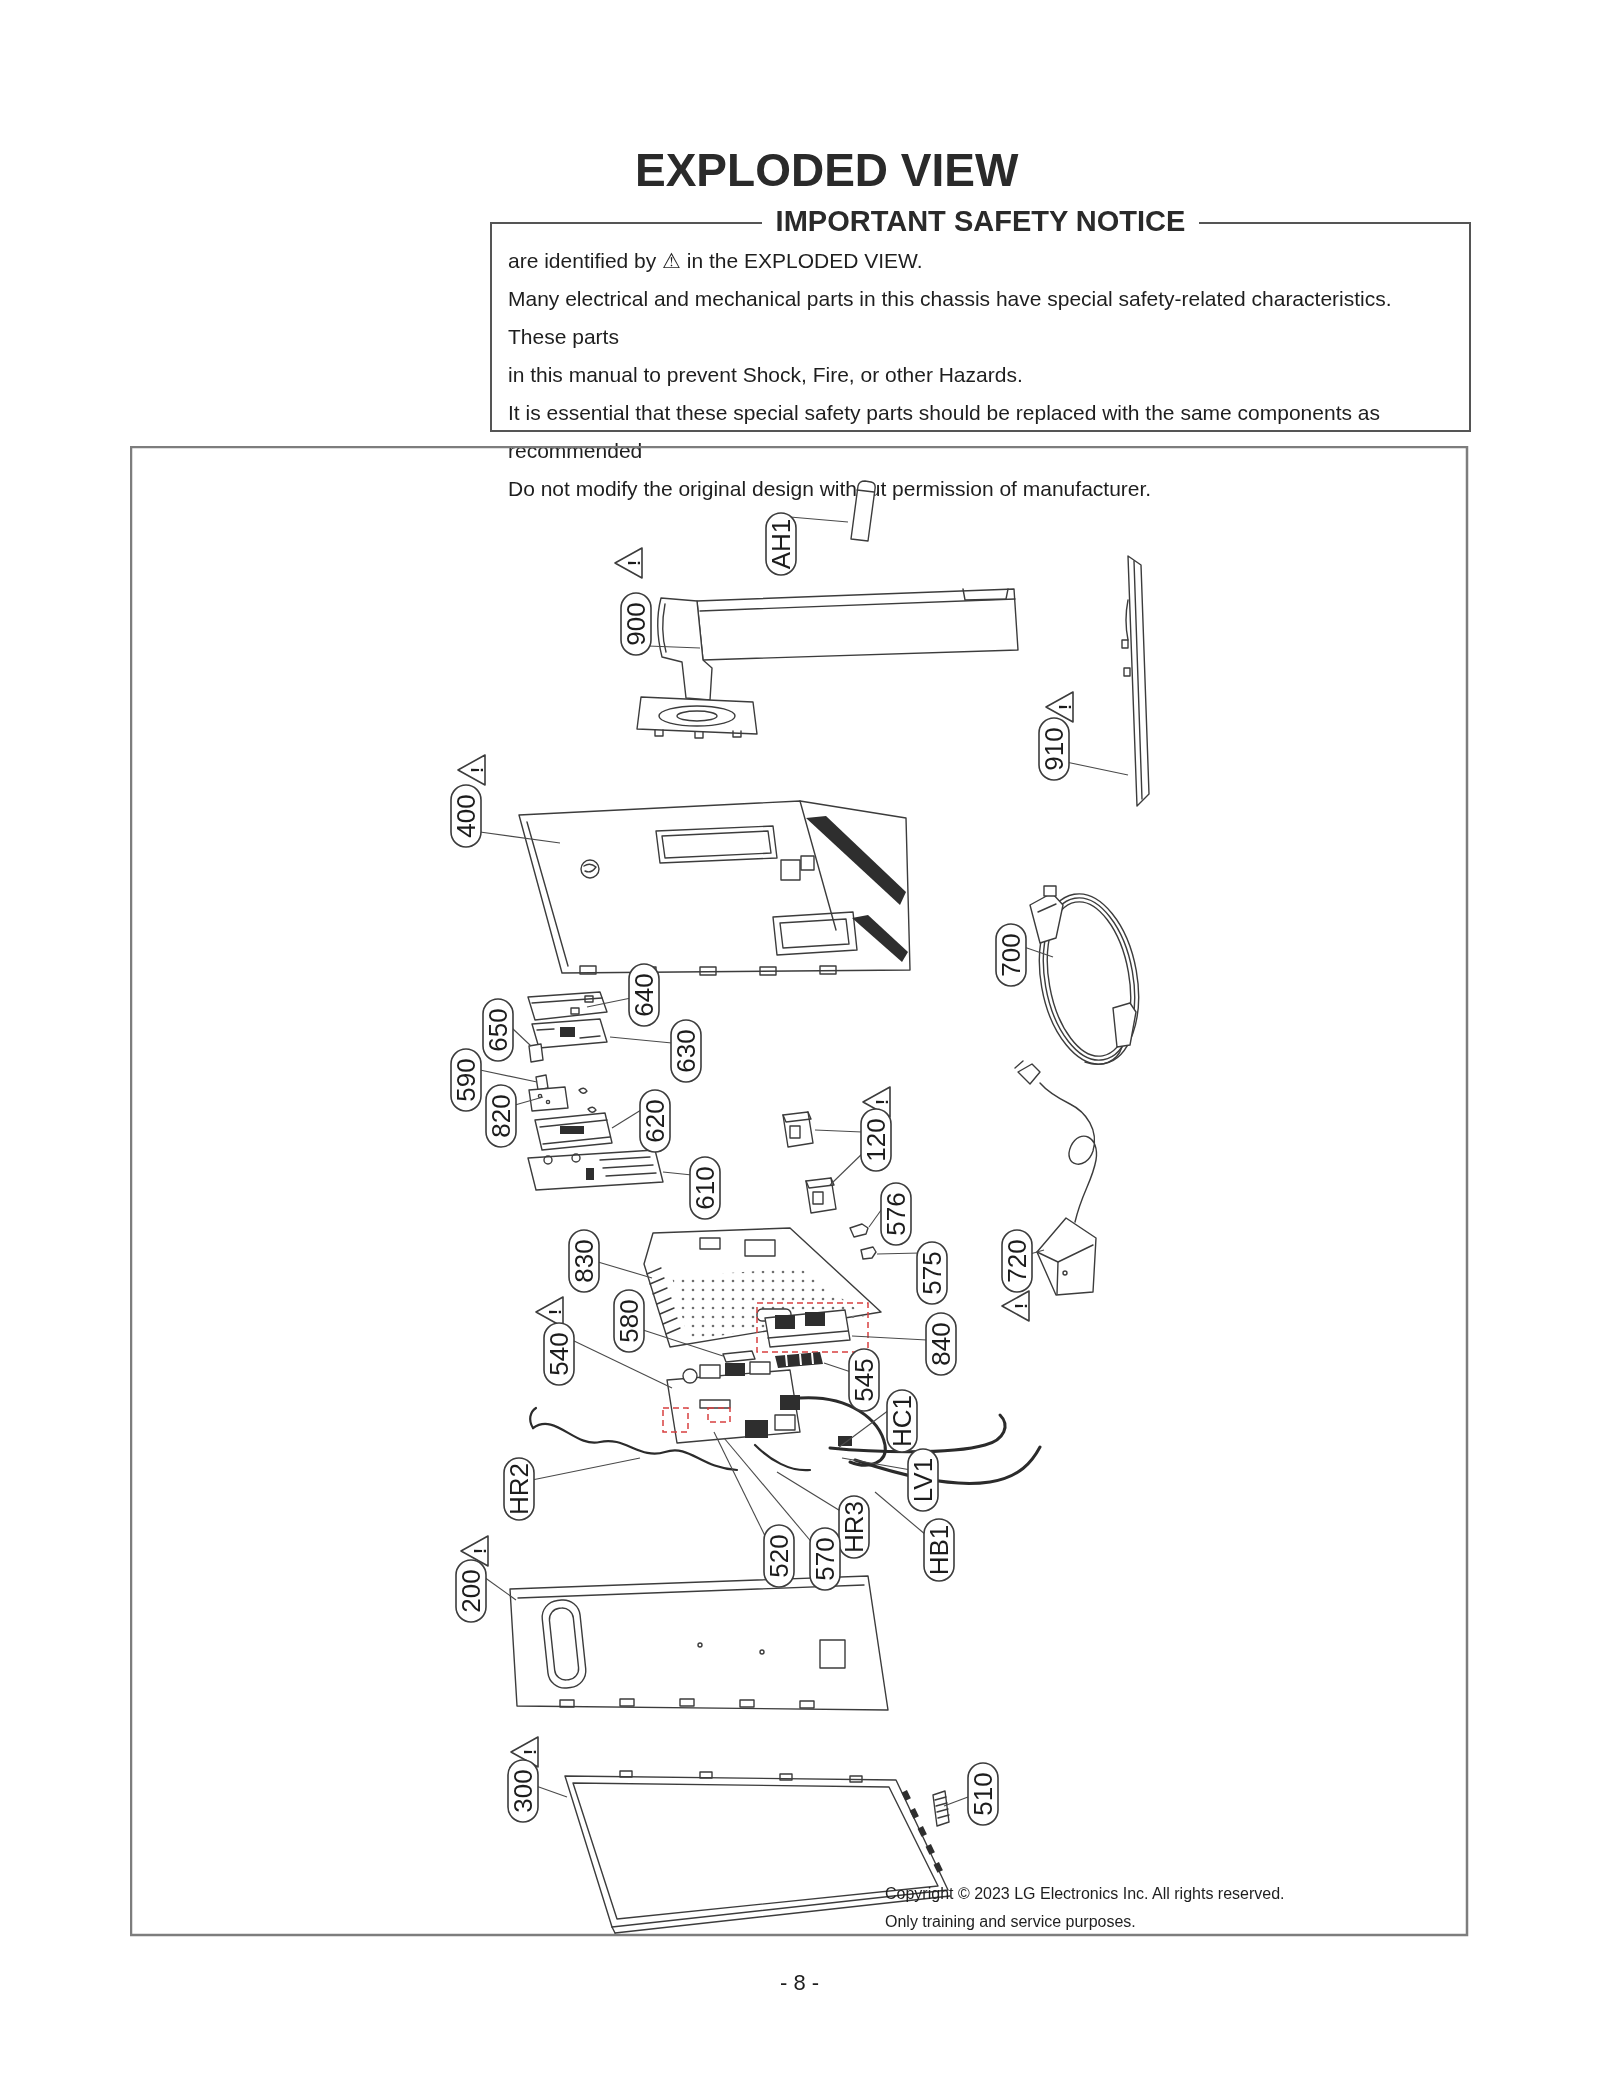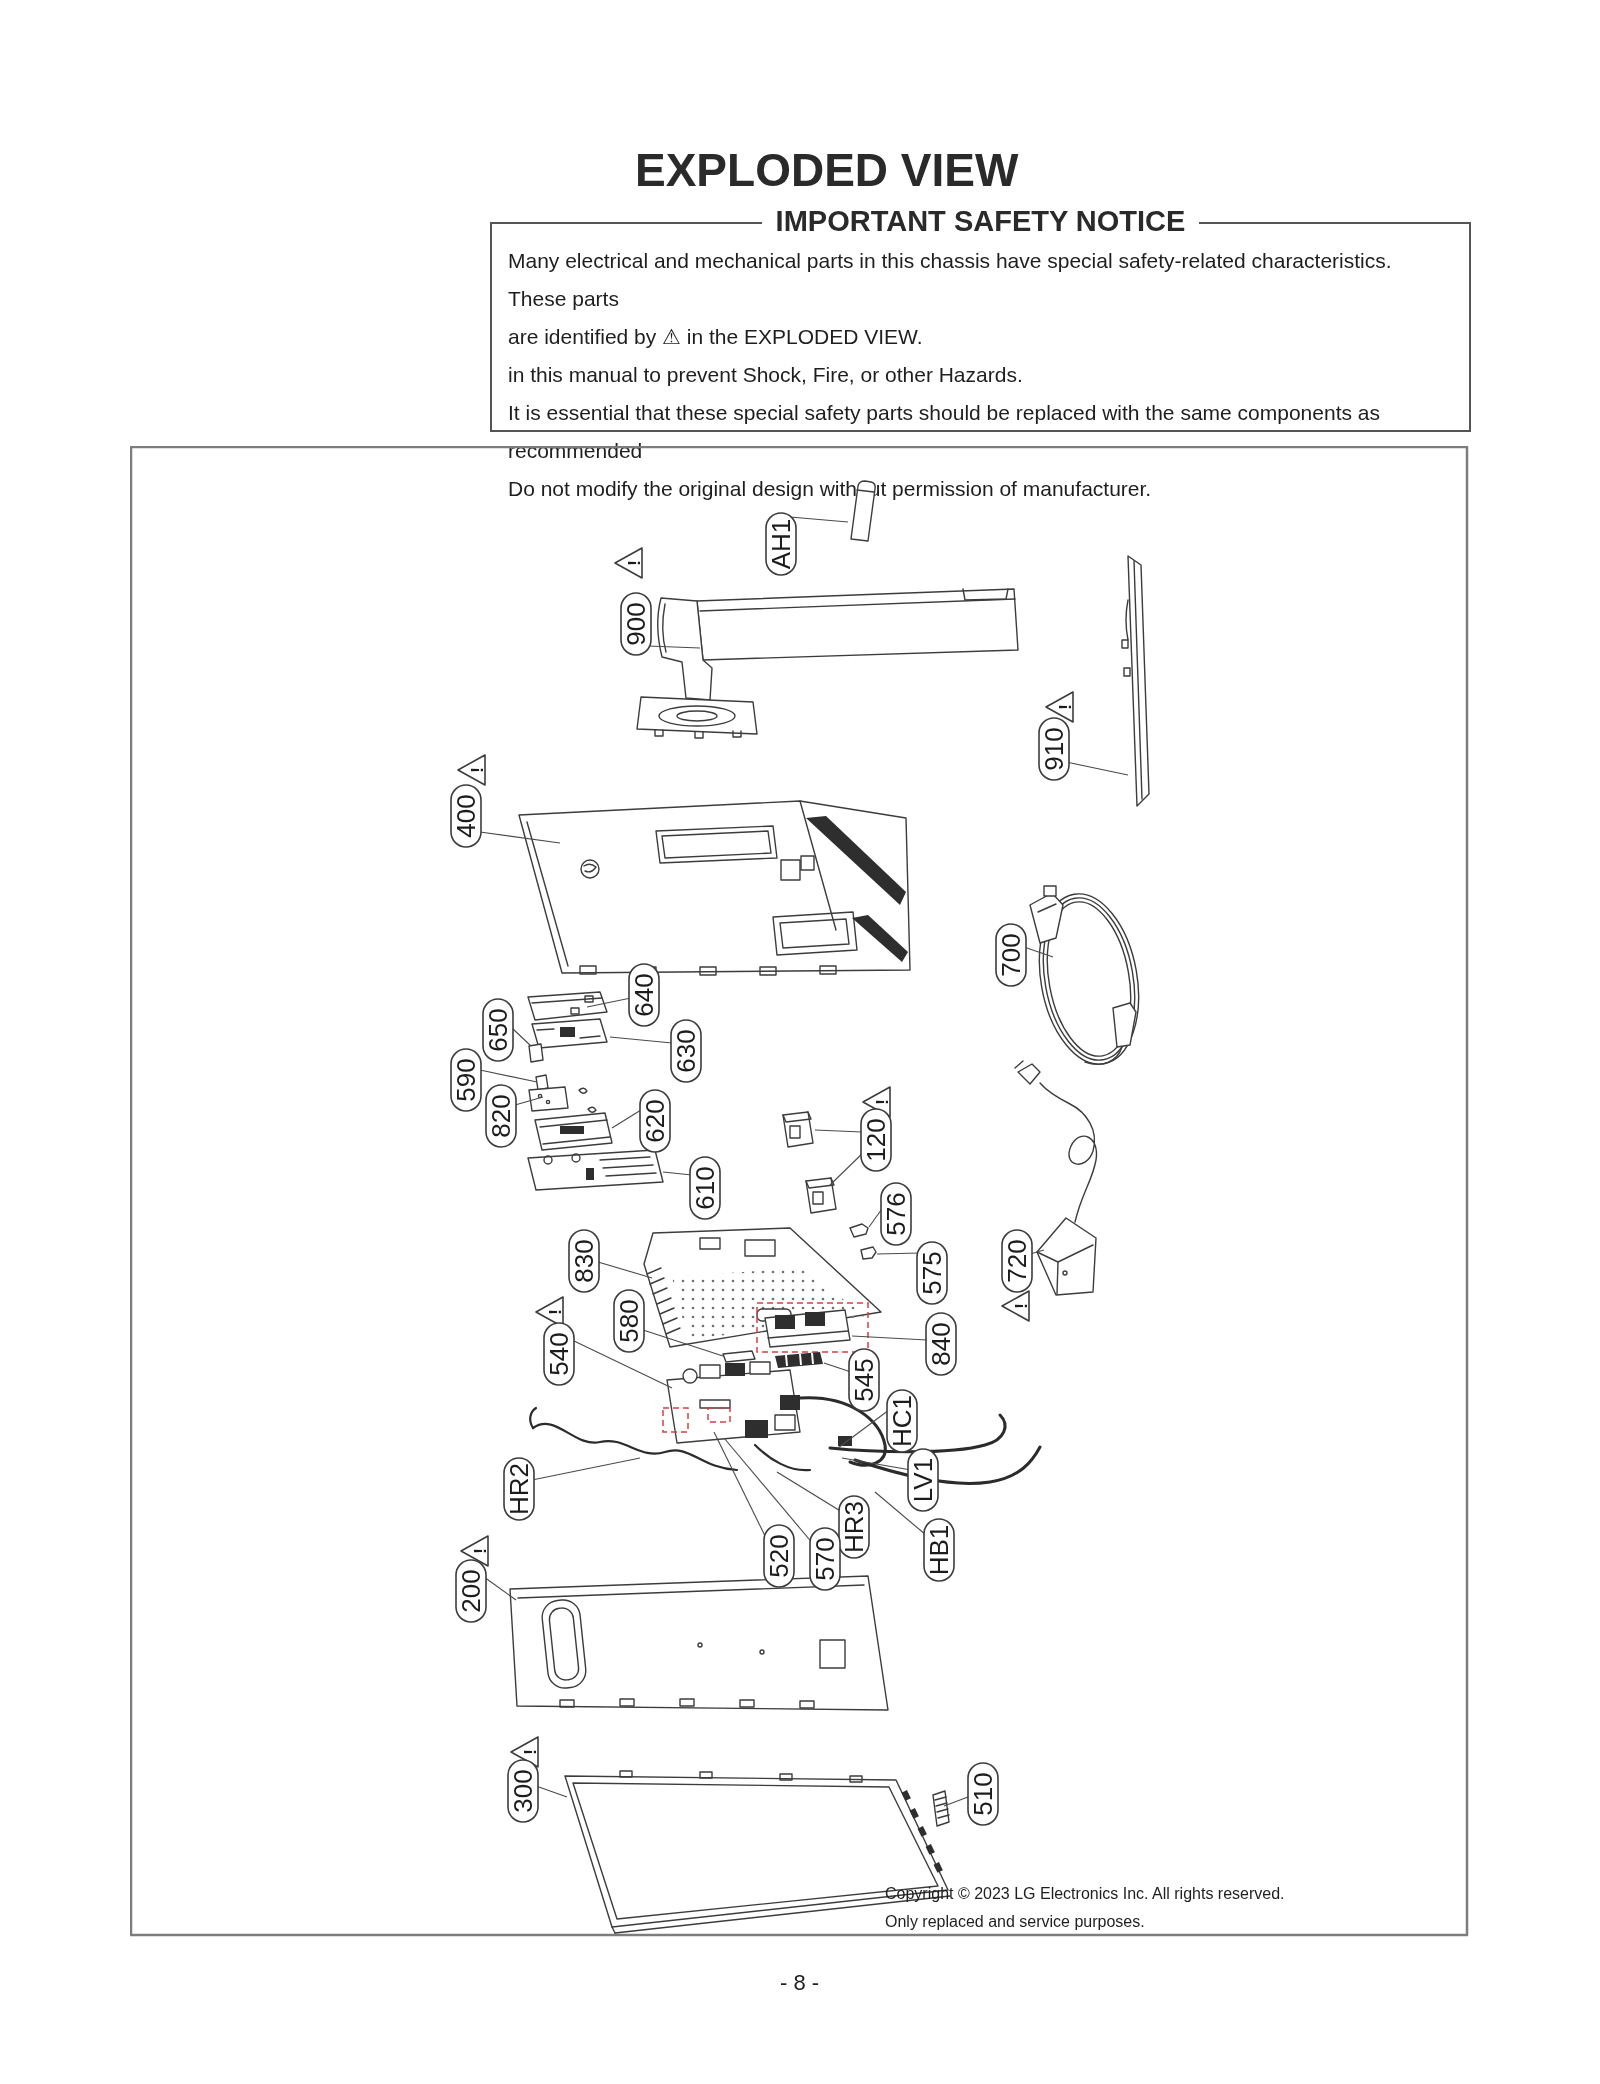--- a/index.html
+++ b/index.html
@@ -34,22 +34,22 @@
 
 <div id="page">
 
   <div class="abs" id="title">EXPLODED VIEW</div>
 
   <div class="abs" id="noticeBox">
     <div class="abs" id="noticeHeading">
       <span>IMPORTANT SAFETY NOTICE</span>
     </div>
     <div class="abs" id="noticeText">
+      <div>are identified by ⚠  in the EXPLODED VIEW.</div>
       <div>Many electrical and mechanical parts in this chassis have special safety-related characteristics. These parts</div>
-      <div>are identified by ⚠  in the EXPLODED VIEW.</div>
       <div>in this manual to prevent Shock, Fire, or other Hazards.</div>
       <div>It is essential that these special safety parts should be replaced with the same components as recommended</div>
       <div>Do not modify the original design without permission of manufacturer.</div>
     </div>
   </div>
 
   <svg class="abs" id="frameSvg" width="1339" height="1491" viewBox="130 446 1339 1491">
     <defs>
       <pattern id="dots" width="10" height="9" patternUnits="userSpaceOnUse">
         <circle cx="3" cy="3" r="1.3" fill="#6f6f6f"></circle>
@@ -472,16 +472,16 @@
     </g>
     <g>
       <rect class="pill" x="968" y="1763" width="30" height="62" rx="15"></rect>
       <text class="pt" x="983" y="1794" transform="rotate(-90 983 1794)">510</text>
     </g>
   </svg>
 
   <div class="abs" id="footerPage">- 8 -</div>
   <div class="abs" id="footerCopy">
     <div>Copyright © 2023 LG Electronics Inc. All rights reserved.</div>
-    <div>Only replaced and service purposes.</div>
+    <div>Only training and service purposes.</div>
   </div>
 
 </div>
 
 </body></html>

